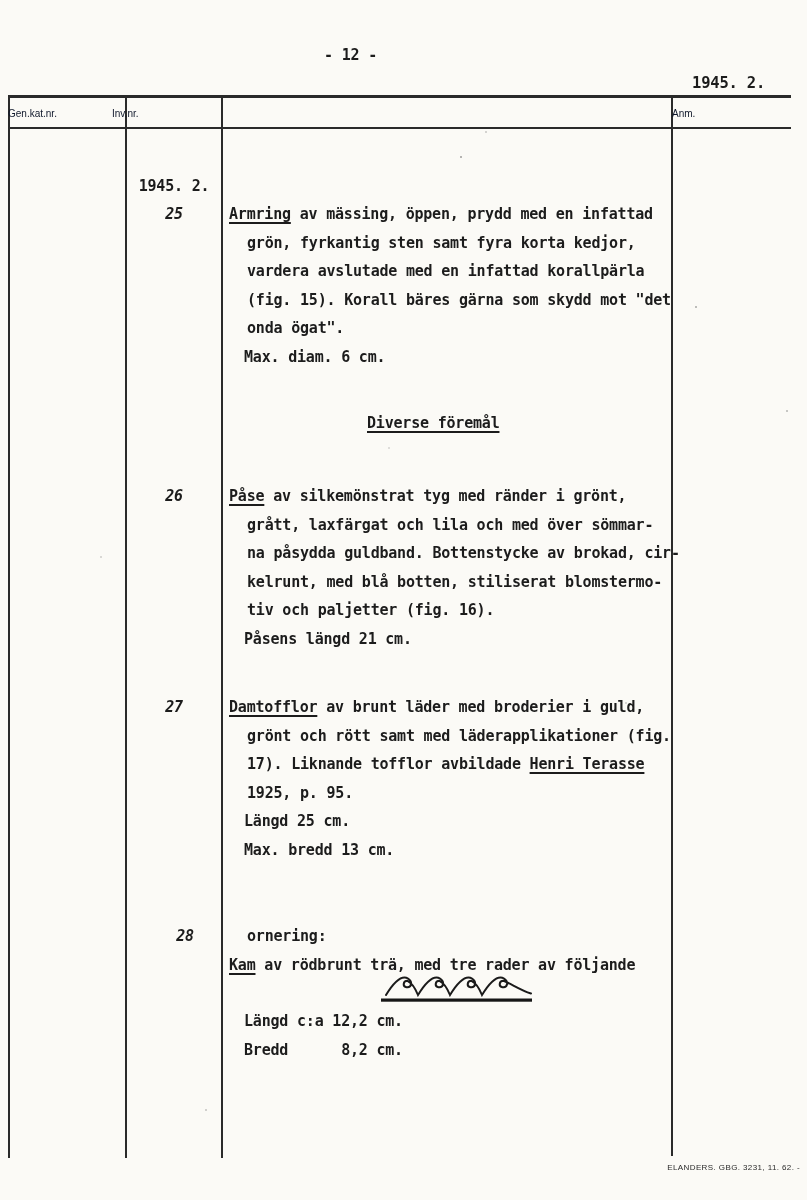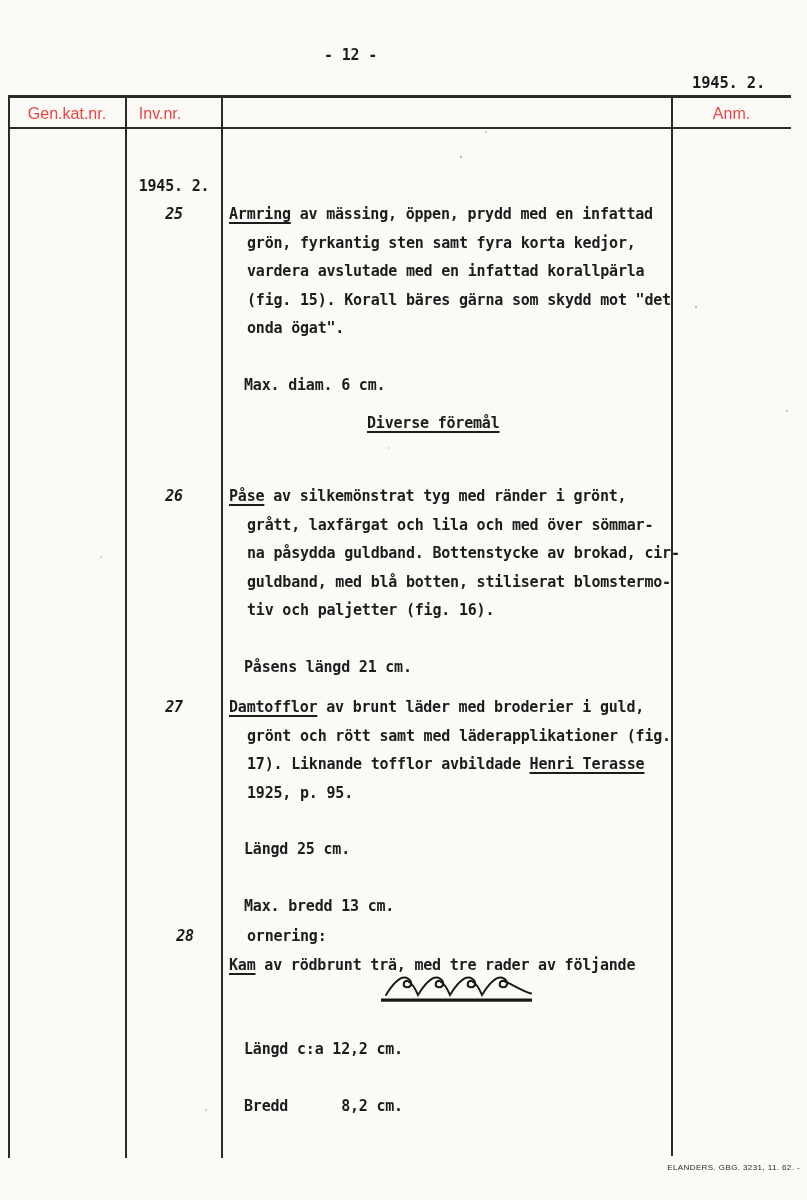--- a/index.html
+++ b/index.html
@@ -13,30 +13,30 @@
   
   .tw{
     font-family:"DejaVu Sans Mono", monospace;
     font-weight:700;
     font-size:15px;
     color:#1c1c1c;
     letter-spacing:-0.2px;
   }
   .line{height:28.5px;line-height:28.5px;white-space:pre;}
   .cont{padding-left:18px;}
-  .meas{padding-left:15px;margin-top:28px;}
+  .meas{padding-left:15px;}
   .u{text-decoration:underline;text-decoration-thickness:1.6px;text-underline-offset:3px;}
   .entry{position:absolute;left:229px;width:475px;}
   .invnr{position:absolute;left:126px;width:96px;text-align:center;height:28.5px;line-height:28.5px;font-style:italic;}
   
   .hrule,.vrule{position:absolute;background:#2a2a2a;}
   .colhead{
     position:absolute;top:103px;height:22px;line-height:22px;
     font-family:"Liberation Sans", sans-serif;
-    font-size:16px;color:#ef4444;text-align:center;
+    font-size:10px;color:#0f172a;text-align:left;
   }
   .page-number{position:absolute;left:324px;top:46px;}
   .year-top{position:absolute;left:692px;top:74px;font-size:15.5px;}
   .group-year{position:absolute;left:126px;top:172px;width:96px;text-align:center;height:28.5px;line-height:28.5px;}
   .heading{position:absolute;left:367px;top:409px;height:28.5px;line-height:28.5px;}
   .ornament{position:absolute;left:380px;top:970px;}
   .printer-mark{
     position:absolute;left:650px;top:1163px;width:150px;text-align:right;
     font-family:"Liberation Sans", sans-serif;
     font-size:8px;letter-spacing:0.4px;color:#2a2a2a;font-weight:400;
@@ -88,21 +88,21 @@
     <div class="line meas">Max. diam. 6 cm.</div>
   </div>
 
   <div class="heading tw u">Diverse föremål</div>
 
   <div class="invnr tw" style="top:482px;">26</div>
   <div class="entry tw" style="top:482px;">
     <div class="line"><span class="u">Påse</span><span> av silkemönstrat tyg med ränder i grönt,</span></div>
     <div class="line cont">grått, laxfärgat och lila och med över sömmar-</div>
     <div class="line cont">na påsydda guldband. Bottenstycke av brokad, cir-</div>
-    <div class="line cont">guldband, med blå botten, stiliserat blomstermo-</div>
+    <div class="line cont">kelrunt, med blå botten, stiliserat blomstermo-</div>
     <div class="line cont">tiv och paljetter (fig. 16).</div>
     <div class="line meas">Påsens längd 21 cm.</div>
   </div>
 
   <div class="invnr tw" style="top:693px;">27</div>
   <div class="entry tw" style="top:693px;">
     <div class="line"><span class="u">Damtofflor</span><span> av brunt läder med broderier i guld,</span></div>
     <div class="line cont">grönt och rött samt med läderapplikationer (fig.</div>
     <div class="line cont"><span>17). Liknande tofflor avbildade </span><span class="u">Henri Terasse</span></div>
     <div class="line cont">1925, p. 95.</div>

